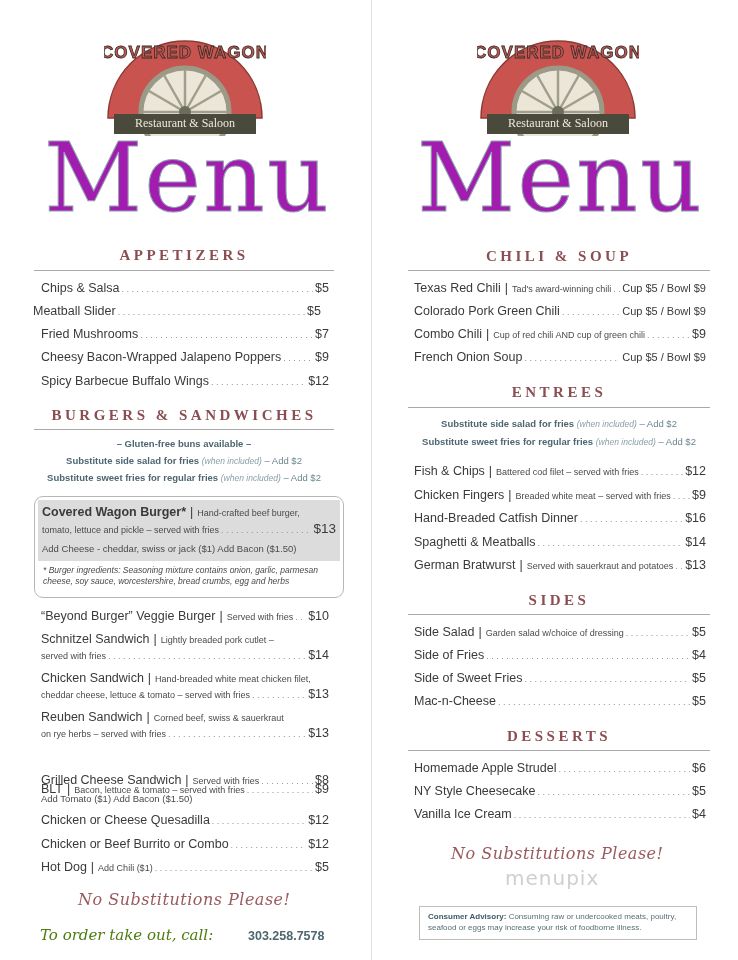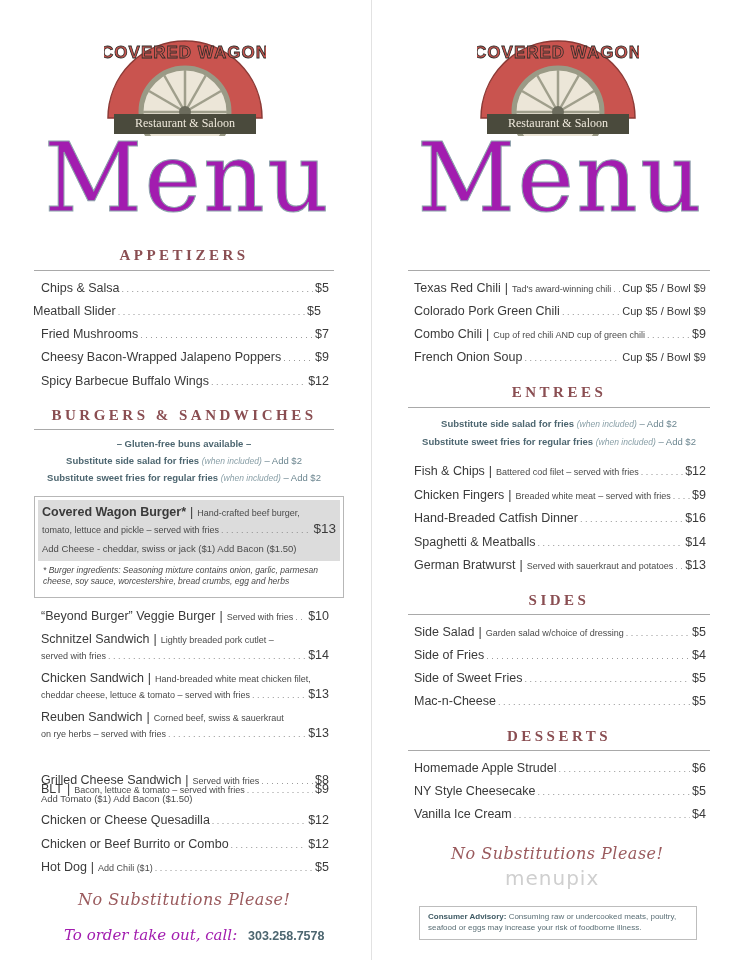--- a/index.html
+++ b/index.html
@@ -31,21 +31,21 @@
   .note b { font-weight: bold; }
   .note i { color: #8aa0a8; font-size: 8.5px; }
   .note .add { color: #6c8690; }
 
   .featured-box { position: absolute; border: 1px solid #b7b7b7; background: #fff; }
   .featured-shade { position: absolute; left: 3px; top: 3px; right: 3px; height: 61px; background: #dcdcdc; }
   .featured-footnote { position: absolute; left: 8px; right: 6px; top: 68px; font-size: 8.5px; font-style: italic; color: #4a4a4a; line-height: 1.35; }
 
   .script { position: absolute; font-family: "DejaVu Serif", serif; font-style: italic; white-space: nowrap; }
   .script.red { color: #9a5a5d; font-size: 16px; letter-spacing: 0.5px; }
-  .script.teal { color: #a21caf; font-size: 15px; margin-left: 24px; }
+  .script.teal { color: #4d7c0f; font-size: 15px; }
   .phone { position: absolute; font-weight: bold; font-size: 12.5px; color: #4d6670; }
 
   .watermark { position: absolute; font-size: 20px; color: #cfcfcf; letter-spacing: 1px; font-family: "DejaVu Sans", sans-serif; }
   .advisory { position: absolute; border: 1px solid #bdbdbd; font-size: 8px; color: #5a6e75; padding: 5px 8px; line-height: 1.35; box-sizing: border-box; }
   .advisory b { color: #3f5a64; }
 </style>
 </head>
 <body>
 
 <div class="divider"></div>
@@ -103,21 +103,21 @@
       <span class="price">$12</span>
     </div>
 
   <div class="section-heading" style="left:34px; width:300px; top:407px;">BURGERS &amp; SANDWICHES</div>
   <div class="rule" style="left:34px; width:300px; top:429px;"></div>
 
   <div class="note" style="left:34px; width:300px; top:438px;"><b>– Gluten-free buns available –</b></div>
   <div class="note" style="left:34px; width:300px; top:455px;"><b>Substitute side salad for fries</b> <i>(when included)</i> <span class="add">– Add $2</span></div>
   <div class="note" style="left:34px; width:300px; top:472px;"><b>Substitute sweet fries for regular fries</b> <i>(when included)</i> <span class="add">– Add $2</span></div>
 
-  <div class="featured-box" style="left:34px; top:496px; width:308px; height:100px;">
+  <div class="featured-box" style="left:34px; top:496px; width:308px; height:100px;border-radius:9px;">
     <div class="featured-shade"></div>
     <div class="item" style="left:7px; width:290px; top:8px;">
         <span class="name" style="font-weight:bold;">Covered Wagon Burger*</span>
         <span class="sep">|</span>
         <span class="desc">Hand-crafted beef burger,</span>
       </div>
     <div class="item" style="left:7px; width:294px; top:24px;">
         <span class="desc">tomato, lettuce and pickle – served with fries</span>
         <span class="dots"></span>
         <span class="price" style="font-size:13.5px;">$13</span>
@@ -224,20 +224,21 @@
       </g>
       <circle cx="81" cy="94" r="6" fill="#6d6d5e"></circle>
       <text x="81" y="40" text-anchor="middle" font-family="Liberation Sans, sans-serif" font-weight="bold" font-size="17" fill="#c9544f" stroke="#2e2e2a" stroke-width="0.8" letter-spacing="1">COVERED WAGON</text>
       <rect x="10" y="96" width="142" height="20" fill="#4a4a3c"></rect>
     </svg>
     <div style="position:absolute; left:0; right:0; top:98px; text-align:center; font-family:'Liberation Serif', serif; font-size:12px; color:#efe9dc;">Restaurant &amp; Saloon</div>
   </div>
 
   <div class="menu-title" style="left:38px; top:130px;">Menu</div>
 
+  <div class="section-heading" style="left:35px; width:302px; top:248px;">CHILI &amp; SOUP</div>
   <div class="rule" style="left:35px; width:302px; top:270px;"></div>
 
   <div class="item" style="left:41px; width:292px; top:281px;">
       <span class="name">Texas Red Chili</span>
       <span class="sep">|</span>
       <span class="desc">Tad's award-winning chili</span>
       <span class="dots"></span>
       <span class="sizes">Cup $5 / Bowl $9</span>
     </div>
   <div class="item" style="left:41px; width:292px; top:304px;">

